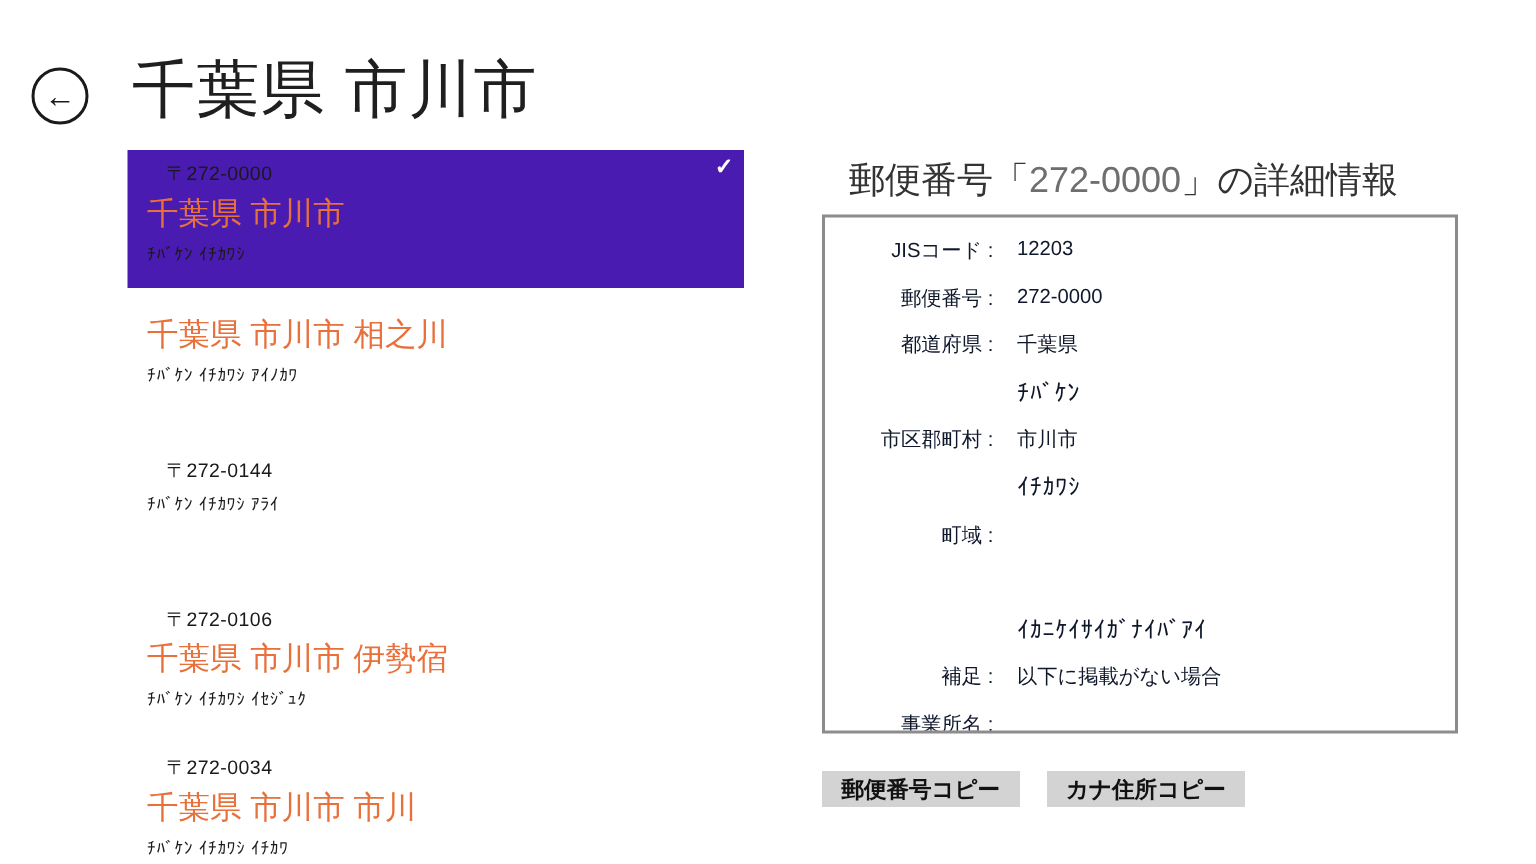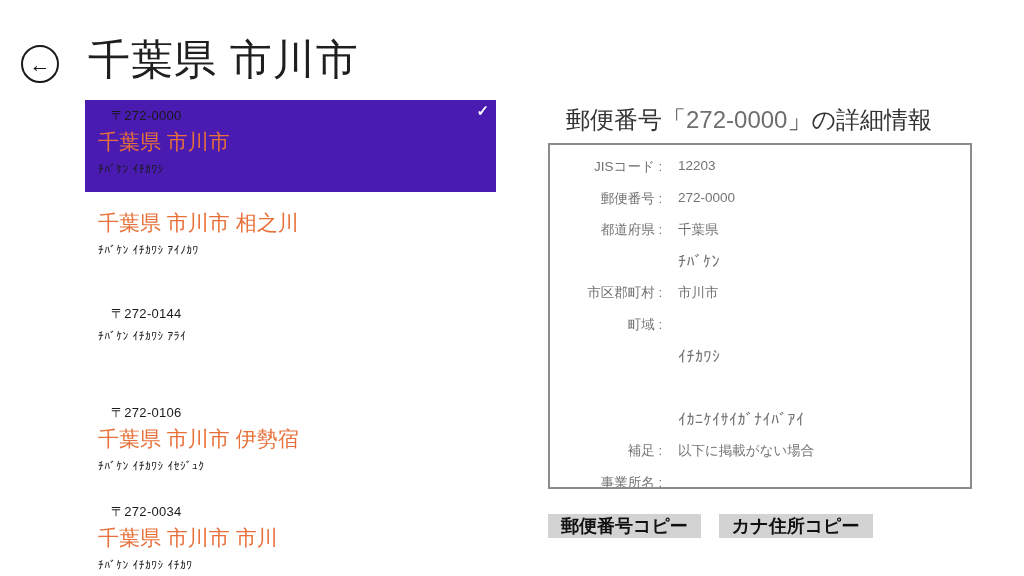--- a/index.html
+++ b/index.html
@@ -53,34 +53,34 @@
   .detail-title .code { color:#6e6e6e; }
   .detail-box {
     position:absolute; left:548px; top:143px;
     width:424px; height:346px;
     border:2px solid #8c8c8c; background:#ffffff;
     padding-top:13px; overflow:hidden;
   }
   .detail-row {
     display:flex; height:31.6px;
     align-items:flex-start;
-    font-size:13.5px; color:#737373;
+    font-size:13.5px; color:#0f172a;
   }
   .row-label { width:116px; text-align:right; white-space:pre; }
   .row-value { margin-left:12px; white-space:nowrap; }
   .detail-row.kana .row-value { font-size:16px; letter-spacing:0.5px;font-family:Liberation Mono, monospace; }
 
   .copy-buttons {
     position:absolute; left:548px; top:514px;
     display:flex; gap:18px;
   }
   .copy-button {
     background:#d3d3d3; border:none;
     height:24px; padding:0 13px;
-    font-size:18px; font-weight:bold; color:#111111;
+    font-size:15px; font-weight:bold; color:#111111;
     font-family:"Liberation Sans", sans-serif;
     cursor:pointer; white-space:nowrap;
   }
 </style>
 </head>
 <body>
 
 <div class="back-button">
   <span>←</span>
 </div>
@@ -135,27 +135,27 @@
     <span class="row-value">千葉県</span>
   </div>
   <div class="detail-row kana">
     <span class="row-label"></span>
     <span class="row-value">ﾁﾊﾞｹﾝ</span>
   </div>
   <div class="detail-row">
     <span class="row-label">市区郡町村 : </span>
     <span class="row-value">市川市</span>
   </div>
+  <div class="detail-row kana">
+    <span class="row-label"></span>
+    <span class="row-value">ｲﾁｶﾜｼ</span>
+  </div>
   <div class="detail-row">
     <span class="row-label">町域 : </span>
     <span class="row-value"></span>
-  </div>
-  <div class="detail-row kana">
-    <span class="row-label"></span>
-    <span class="row-value">ｲﾁｶﾜｼ</span>
   </div>
   <div class="detail-row kana">
     <span class="row-label"></span>
     <span class="row-value"></span>
   </div>
   <div class="detail-row kana">
     <span class="row-label"></span>
     <span class="row-value">ｲｶﾆｹｲｻｲｶﾞﾅｲﾊﾞｱｲ</span>
   </div>
   <div class="detail-row">

